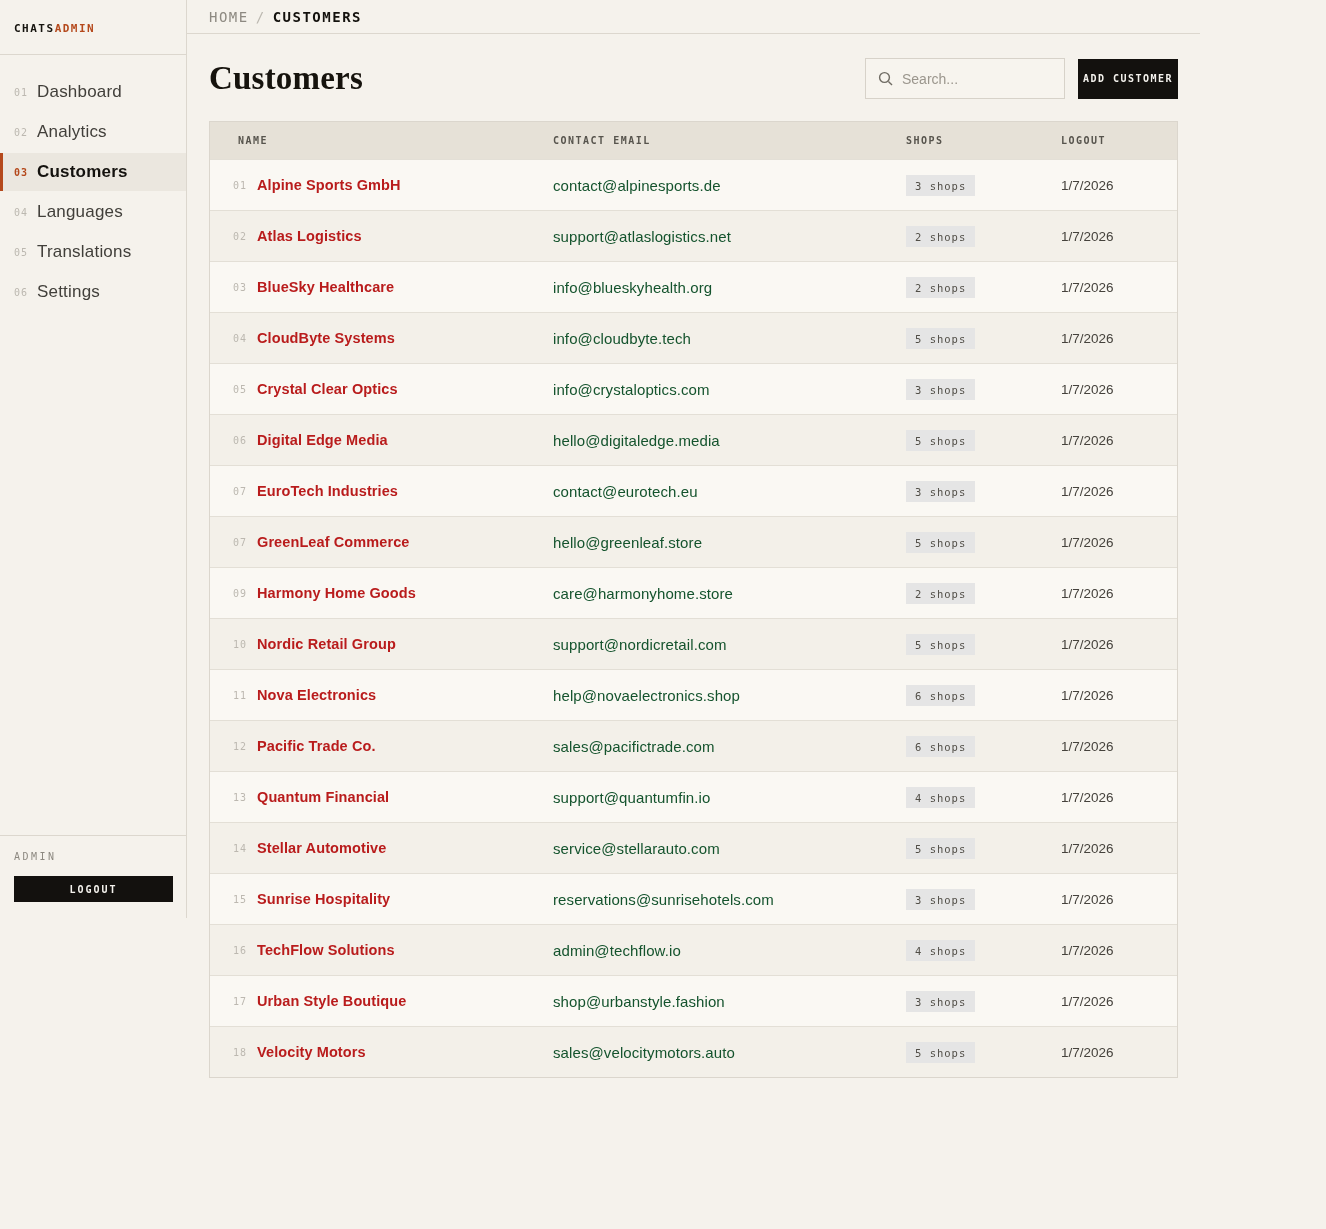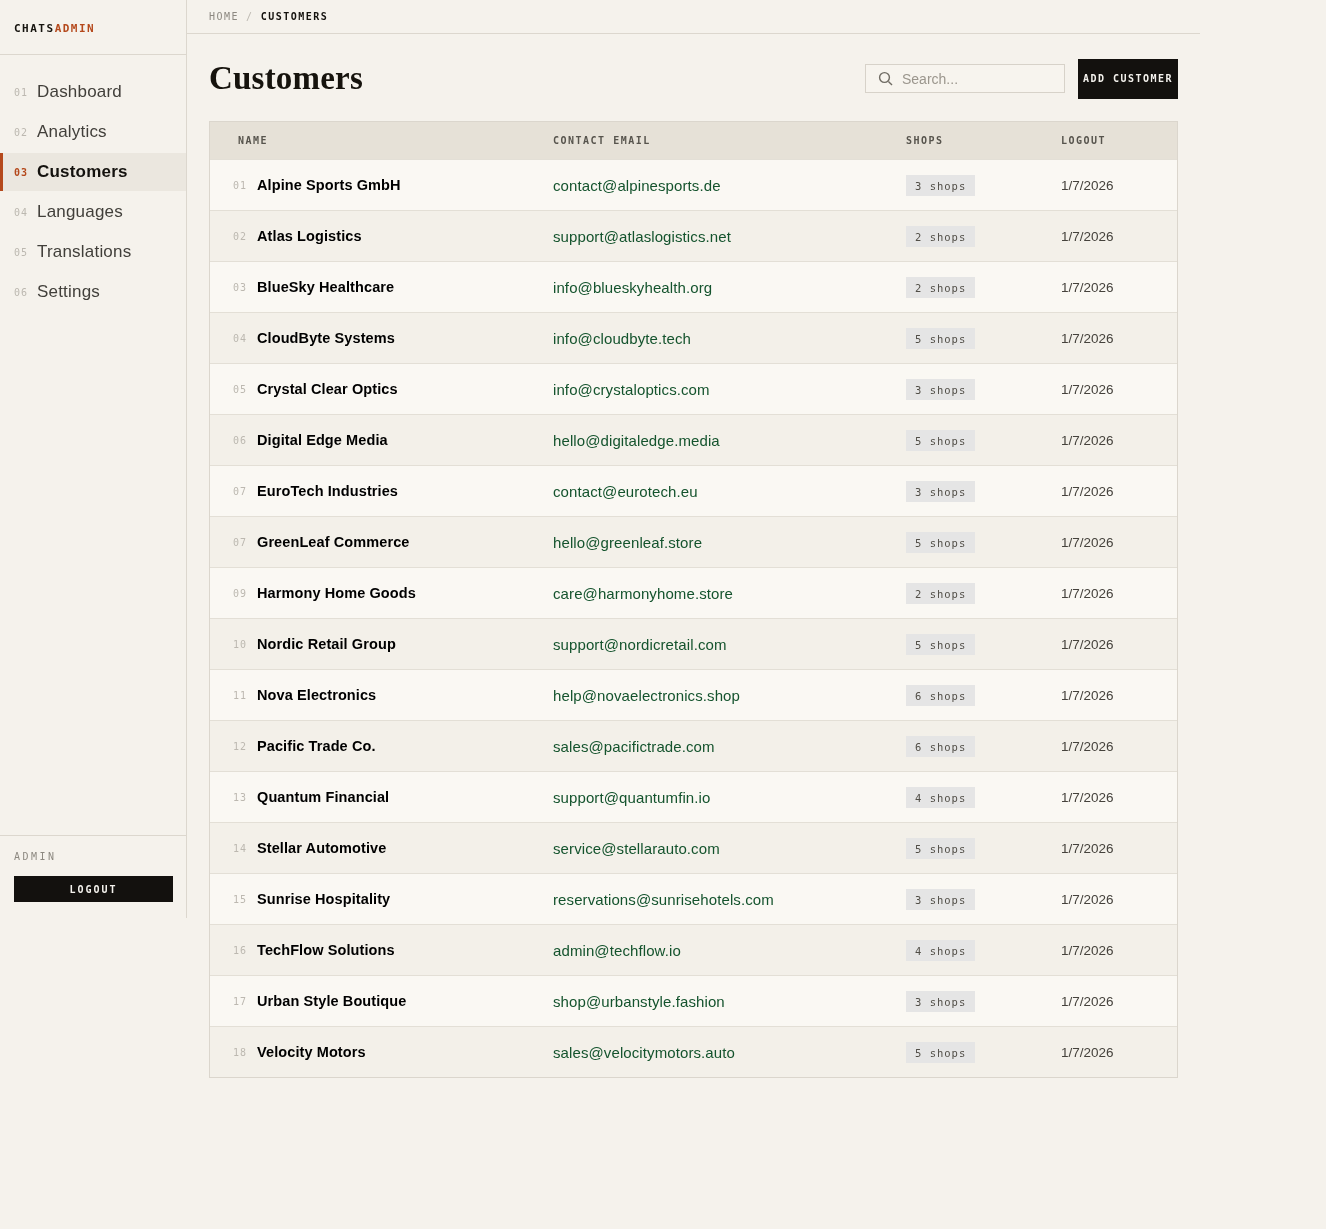--- a/index.html
+++ b/index.html
@@ -96,21 +96,21 @@
     width: 1013px;
     height: 1229px;
   }
   .breadcrumb-bar {
     height: 34px;
     border-bottom: 1px solid #dcd7ce;
     display: flex;
     align-items: center;
     padding-left: 22px;
     font-family: "DejaVu Sans Mono", monospace;
-    font-size: 10px;
+    font-size: 14px;
     letter-spacing: 1.5px;
   }
   .crumb-home { color: #8d8981; cursor: pointer; }
   .crumb-sep  { color: #bcb8b0; margin: 0 7px; }
   .crumb-current { color: #14120e; font-weight: bold; }
 
   .content { padding: 0 22px; }
 
   .page-header {
     margin-top: 24px;
@@ -128,21 +128,21 @@
     flex: 0 0 auto;
   }
   .header-actions {
     margin-left: auto;
     display: flex;
     align-items: center;
     gap: 13px;
   }
   .search-box {
     width: 200px;
-    height: 29px;
+    height: 41px;
     border: 1px solid #d7d2c9;
     background: #f7f4ee;
     display: flex;
     align-items: center;
     padding: 0 12px;
     gap: 9px;
   }
   .search-box svg { flex: 0 0 auto; display: block; }
   .search-input {
     border: none;
@@ -199,21 +199,21 @@
   .table-row:nth-child(even) { background: #f3f0e9; }
   .row-num {
     font-family: "DejaVu Sans Mono", monospace;
     font-size: 10px;
     letter-spacing: 1px;
     color: #bcb8b0;
   }
   .row-name {
     font-size: 14.5px;
     font-weight: bold;
-    color: #000000;
+    color: #b91c1c;
     letter-spacing: 0.1px;
   }
   .row-email {
     font-size: 15px;
     color: #14532d;
     letter-spacing: 0.1px;
   }
   .shops-badge {
     display: inline-block;
     justify-self: start;

